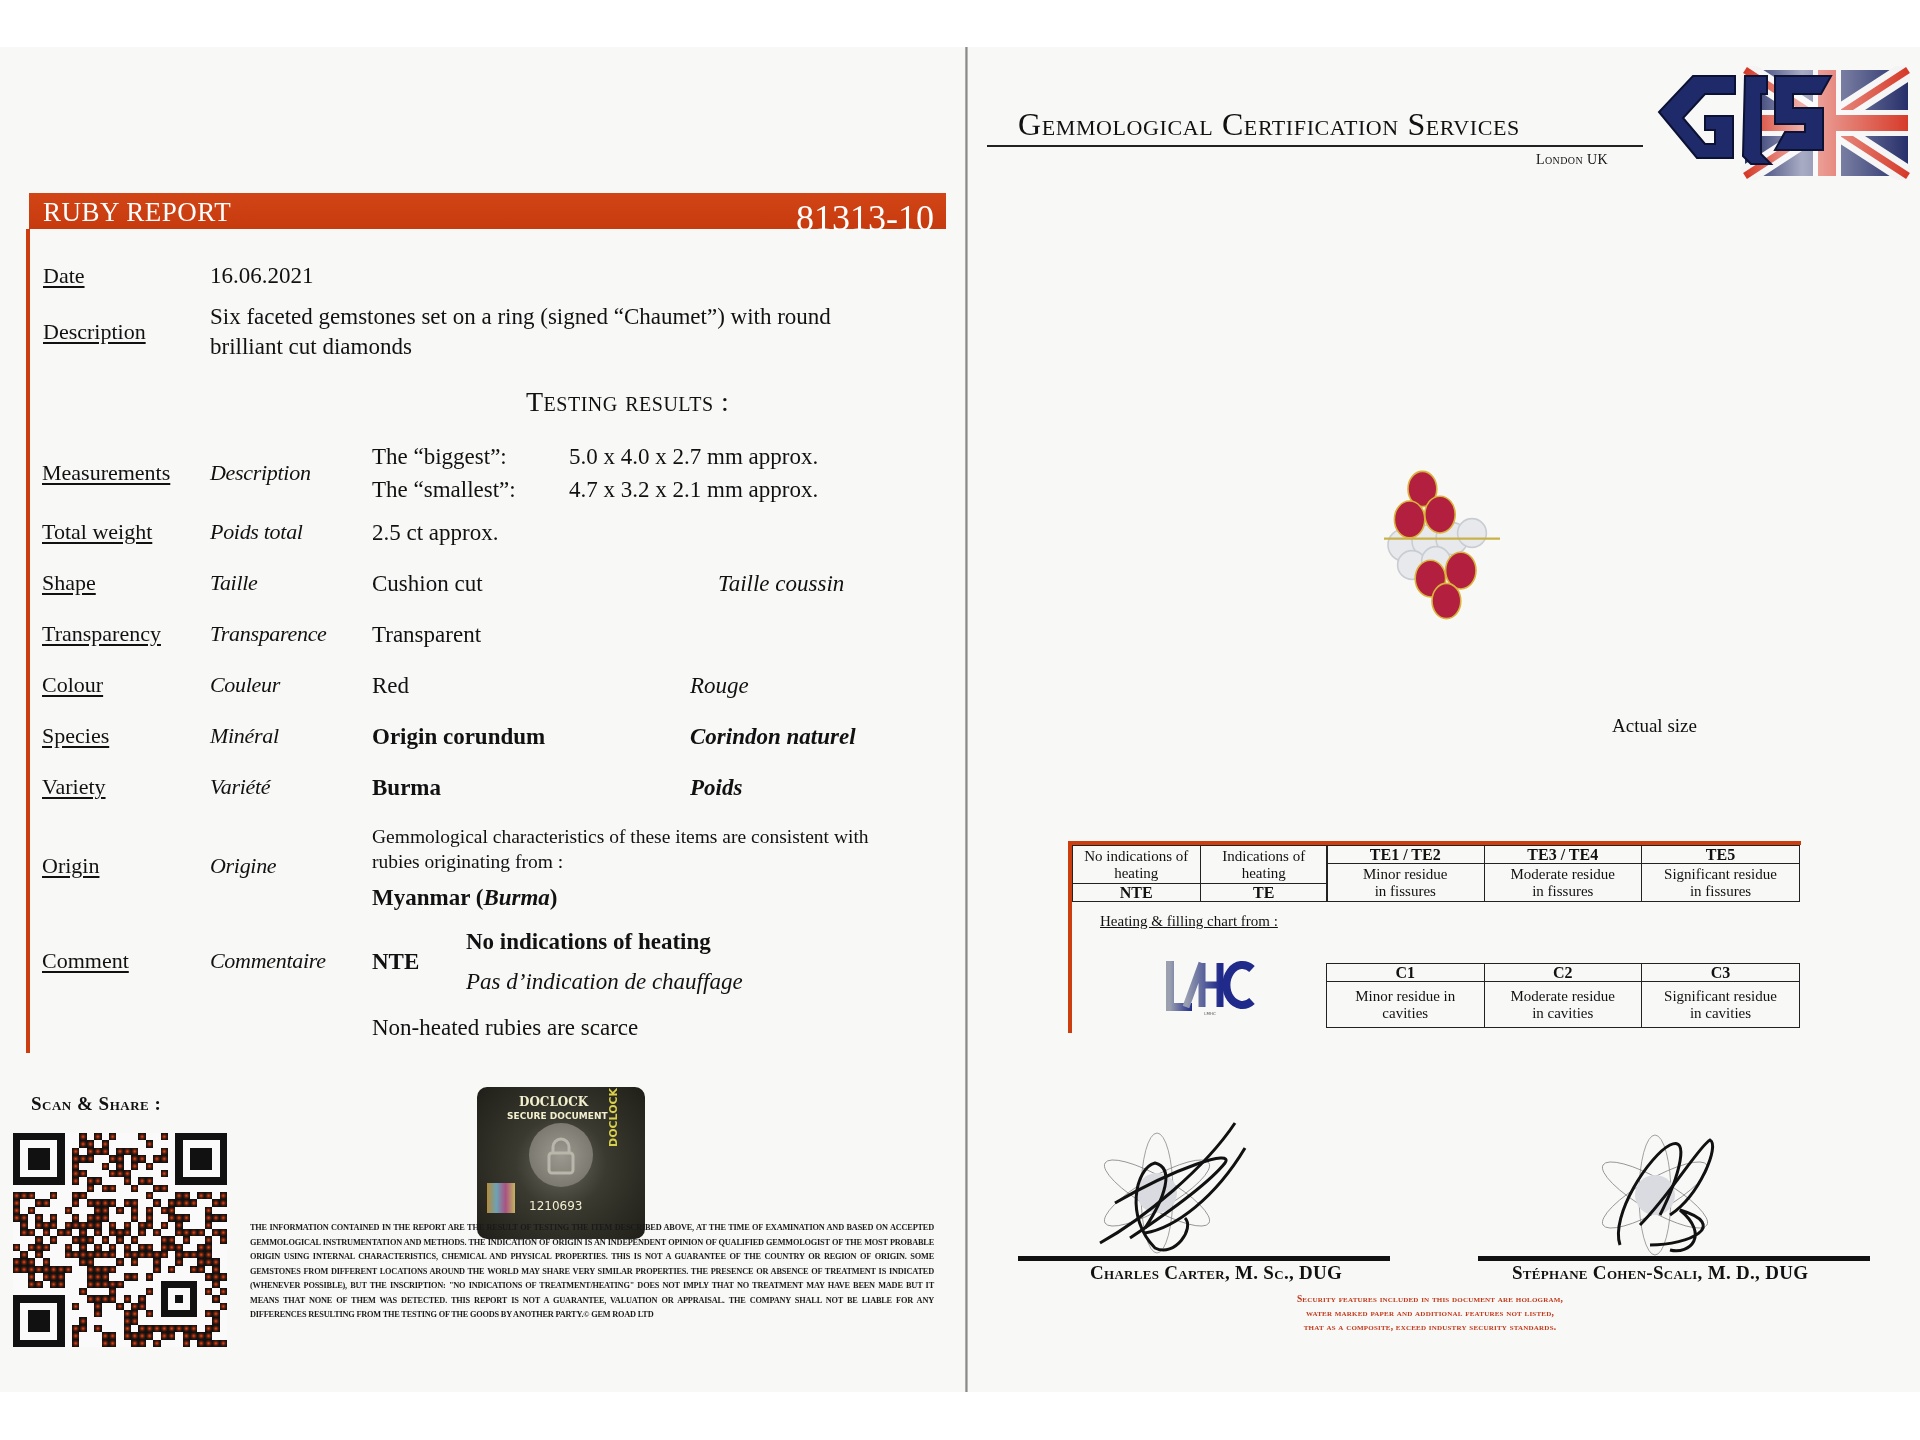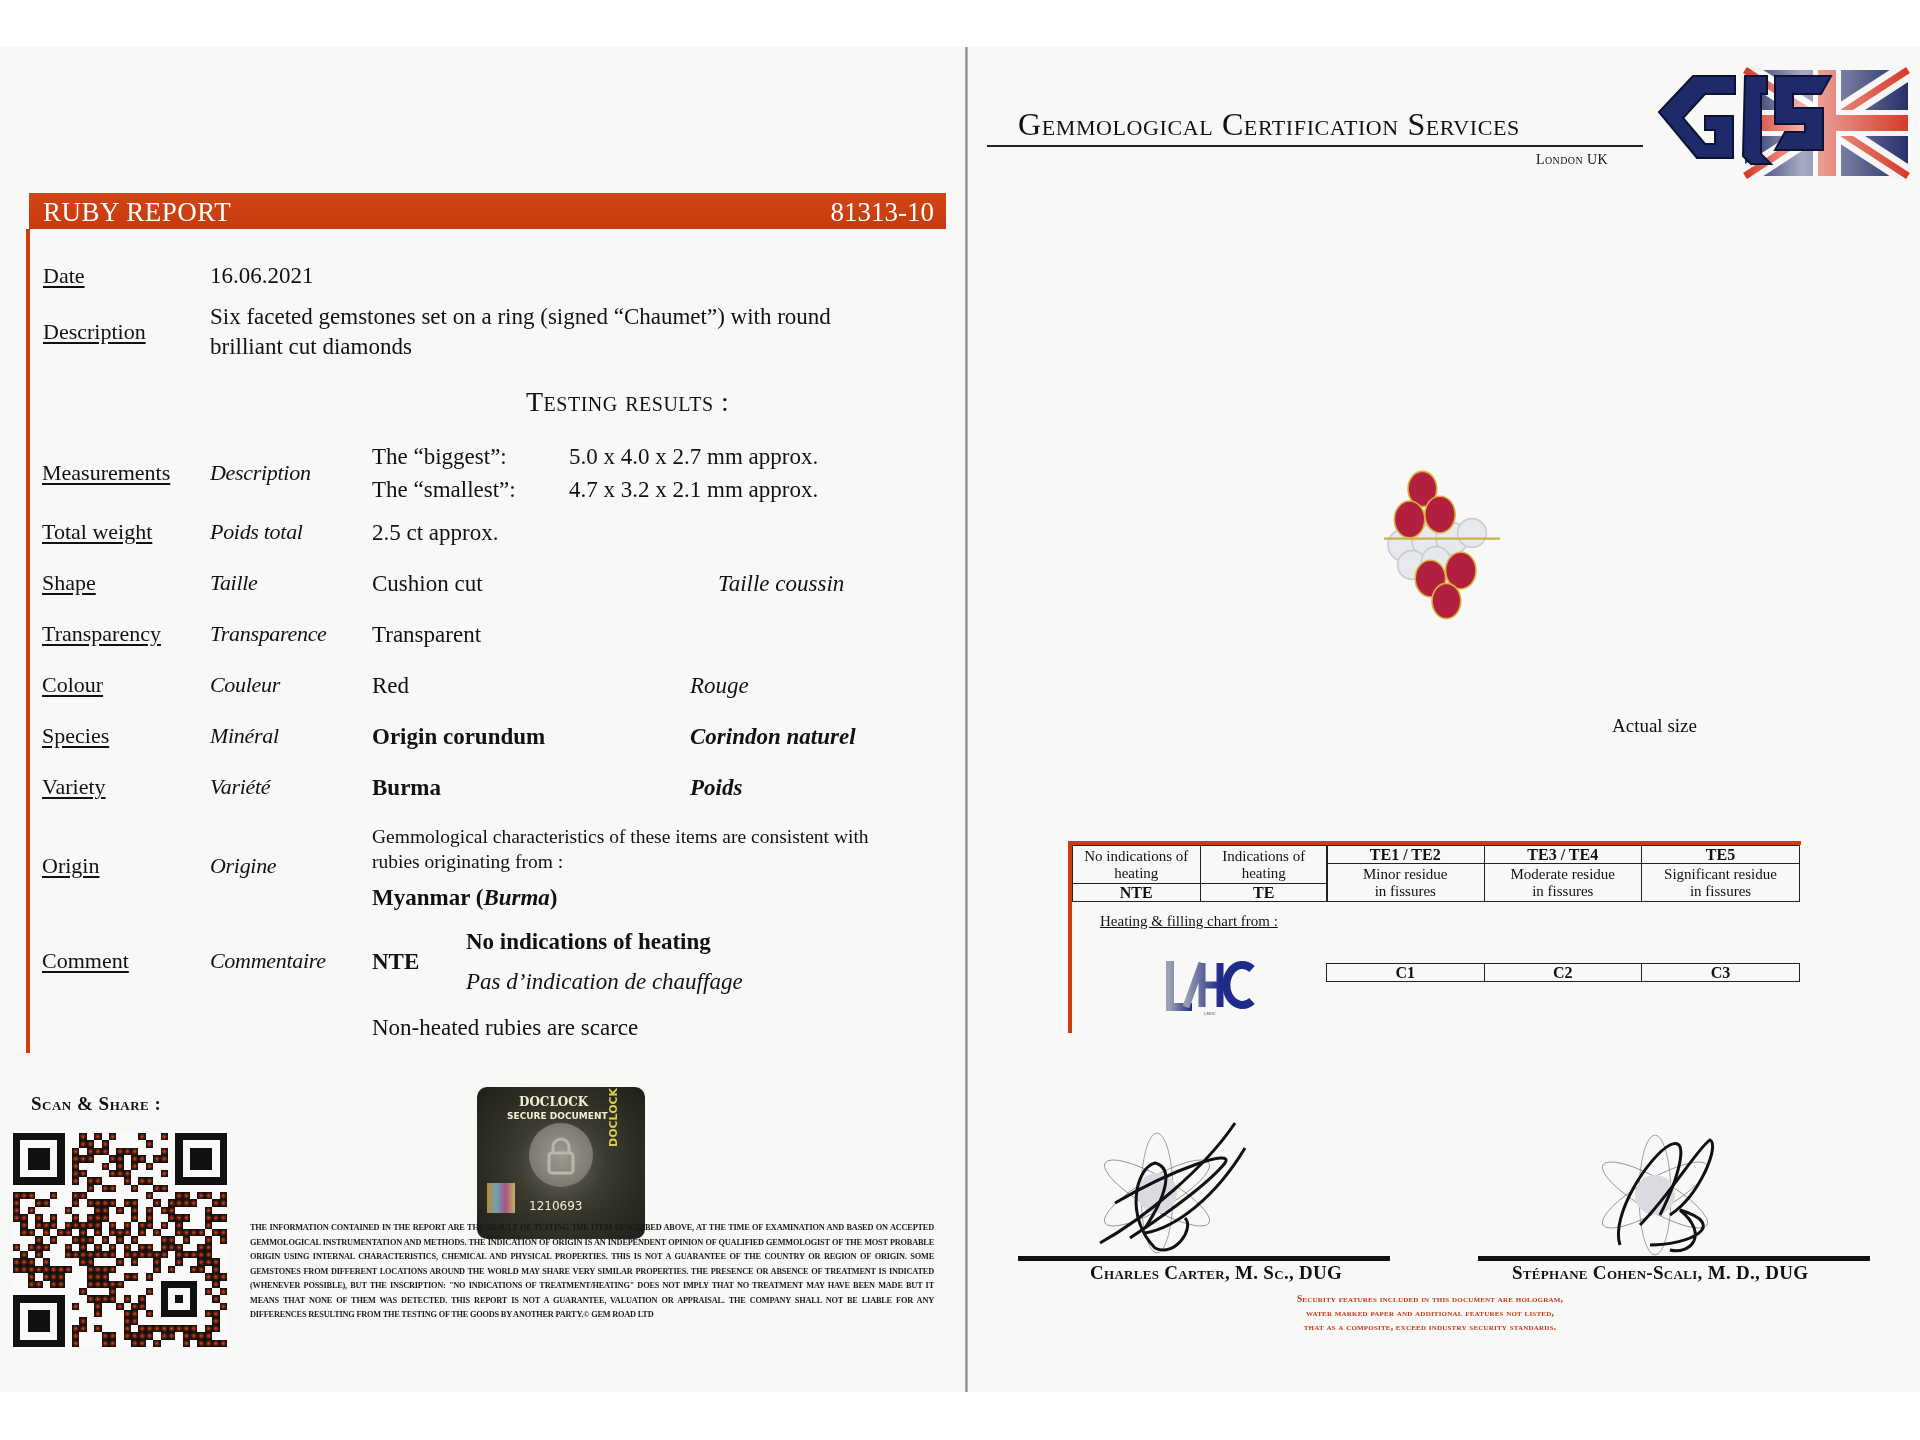--- a/index.html
+++ b/index.html
@@ -8,21 +8,21 @@
   .abs { position:absolute; }
   .page { position:absolute; top:47px; height:1345px; background:#f8f8f7; }
   #page-left { left:0; width:966px; }
   #page-right { left:968px; width:952px; }
   .fold { position:absolute; left:965px; top:47px; width:3px; height:1345px; background:linear-gradient(90deg,#bdbdbd,#8a8a8a,#cfcfcf); }
 
   
   .report-bar { left:29px; top:193px; width:917px; height:36px; background:#cc3d10;
                 background-image:linear-gradient(180deg,#d14516,#c63a0e); }
   .report-title { left:14px; top:4px; color:#fff; font-size:27px; letter-spacing:0.5px; }
-  .report-number { right:12px; top:4px; color:#fff; font-size:27px; }
+  .report-number { right:12px; top:4px; color:#fff; font-size:36px; }
   .red-vline { left:26px; top:229px; width:4px; height:824px; background:#cc3d10; }
 
   .lbl { font-size:22px; text-decoration:underline; text-underline-offset:3px; }
   .fr { font-size:22px; font-style:italic; letter-spacing:-0.3px; }
   .val { font-size:23px; }
   .bold { font-weight:bold; }
   .testing { font-size:28px; font-variant:small-caps; letter-spacing:0.5px; }
 
   
   .scan-title { font-size:19px; font-weight:bold; font-variant:small-caps; letter-spacing:0.5px; }
@@ -558,20 +558,25 @@
 </tbody>
   </table>
 
 <table class="heat" style="left:1326px;top:963px;width:474px;">
   <tbody>
       <tr style="height:18px;">
     <td class="hbold" style="width:33.3%;">C1</td>
     <td class="hbold" style="width:33.3%;">C2</td>
     <td class="hbold">C3</td>
   </tr>
+  <tr style="height:46px;">
+    <td><span>Minor residue in</span><br><span>cavities</span></td>
+    <td><span>Moderate residue</span><br><span>in cavities</span></td>
+    <td><span>Significant residue</span><br><span>in cavities</span></td>
+  </tr>
 </tbody>
   </table>
 
 <svg class="abs lhc" viewBox="0 0 100 62">
   <defs>
     <linearGradient id="lhcg" x1="0" x2="1">
       <stop offset="0" stop-color="#9aa0b0"></stop>
         <stop offset="1" stop-color="#1f2a8a"></stop>
     </linearGradient>
   </defs>

